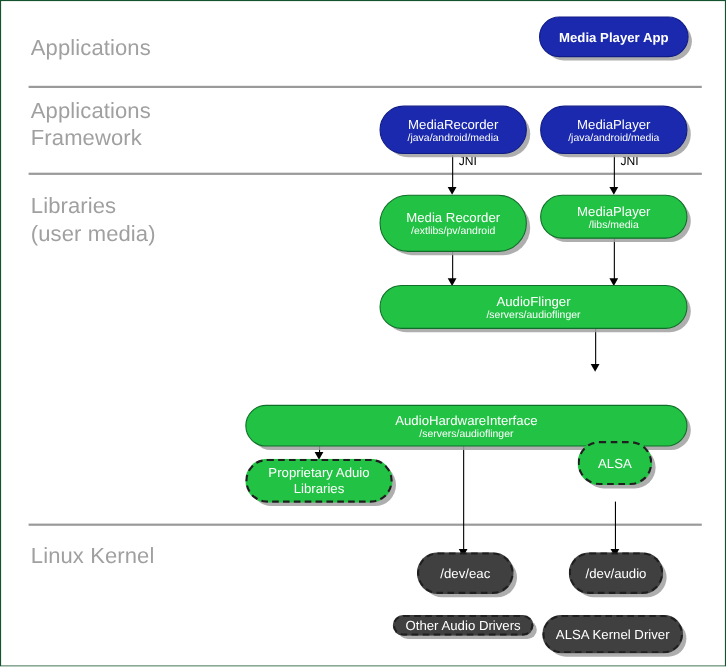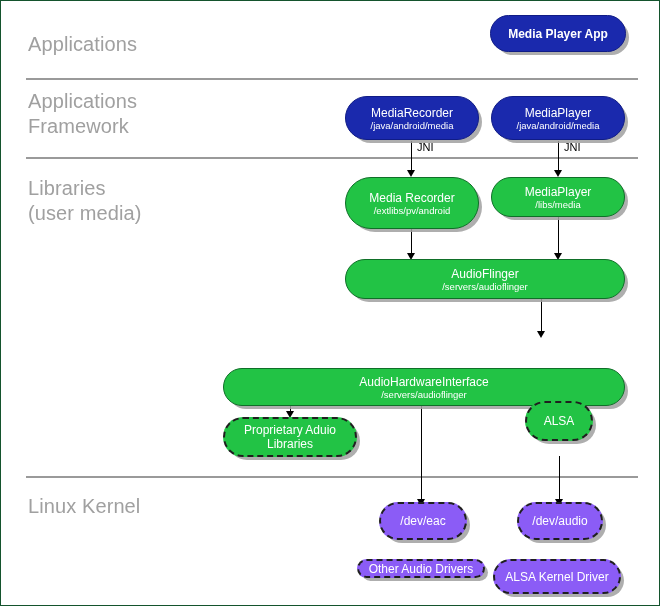--- a/index.html
+++ b/index.html
@@ -74,21 +74,21 @@
     white-space: nowrap;
   }
   .node .title.wrap { white-space: normal; }
   .node .path {
     font-size: 9.5px;
     line-height: 11px;
     white-space: nowrap;
   }
   .node.blue  { background: #1a29ad; border-color: #101c86; }
   .node.green { background: #22c345; border-color: #0f6f28; }
-  .node.red   { background: #8b5cf6; border-color: #5e0606; }
+  .node.red   { background: #404040; border-color: #5e0606; }
   .node.dashed { border-style: dashed; border-width: 2px; border-color: #1f1f1f; }
   .node.red.dashed { border-color: #1f1f1f; }
 </style>
 </head>
 <body>
 
 <div id="diagram">
 
   <div class="divider" style="left:25px; top:77px; width:612px;"></div>
   <div class="divider" style="left:25px; top:156px; width:612px;"></div>

